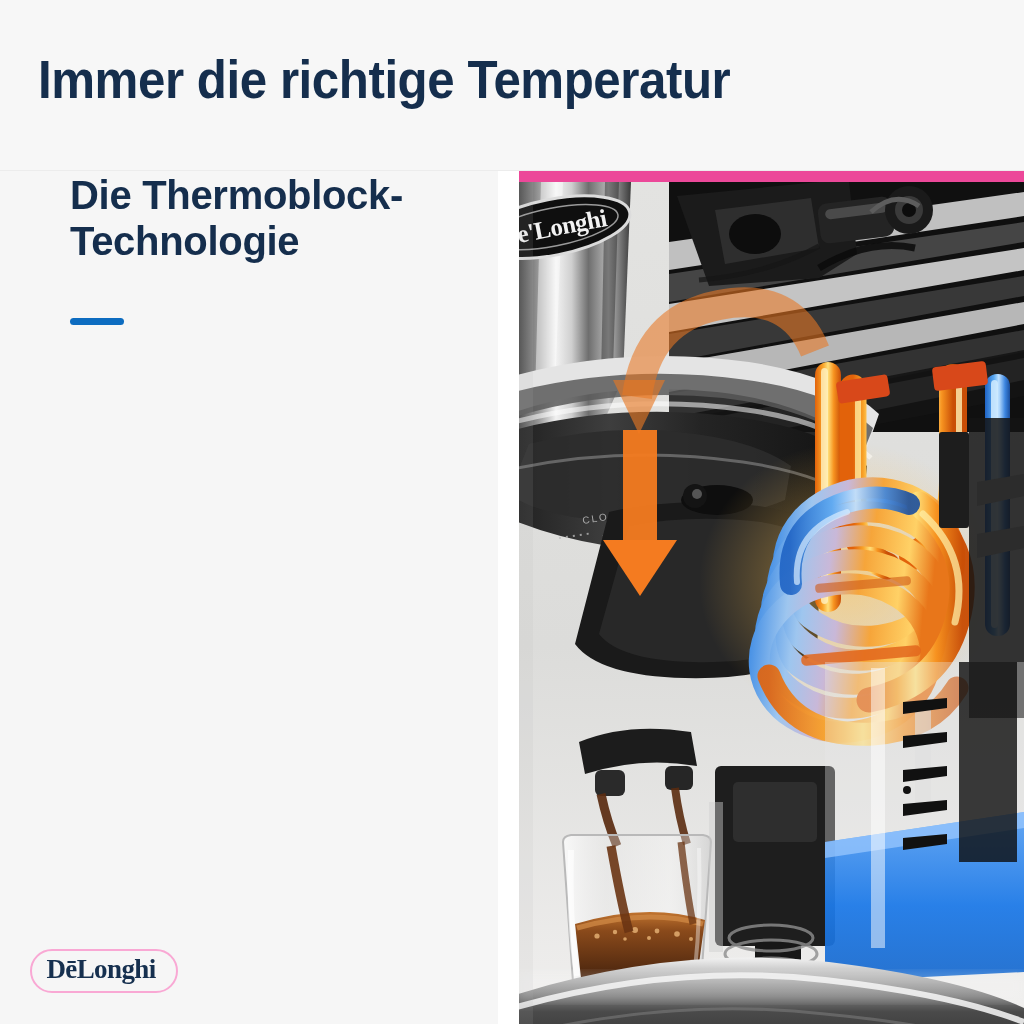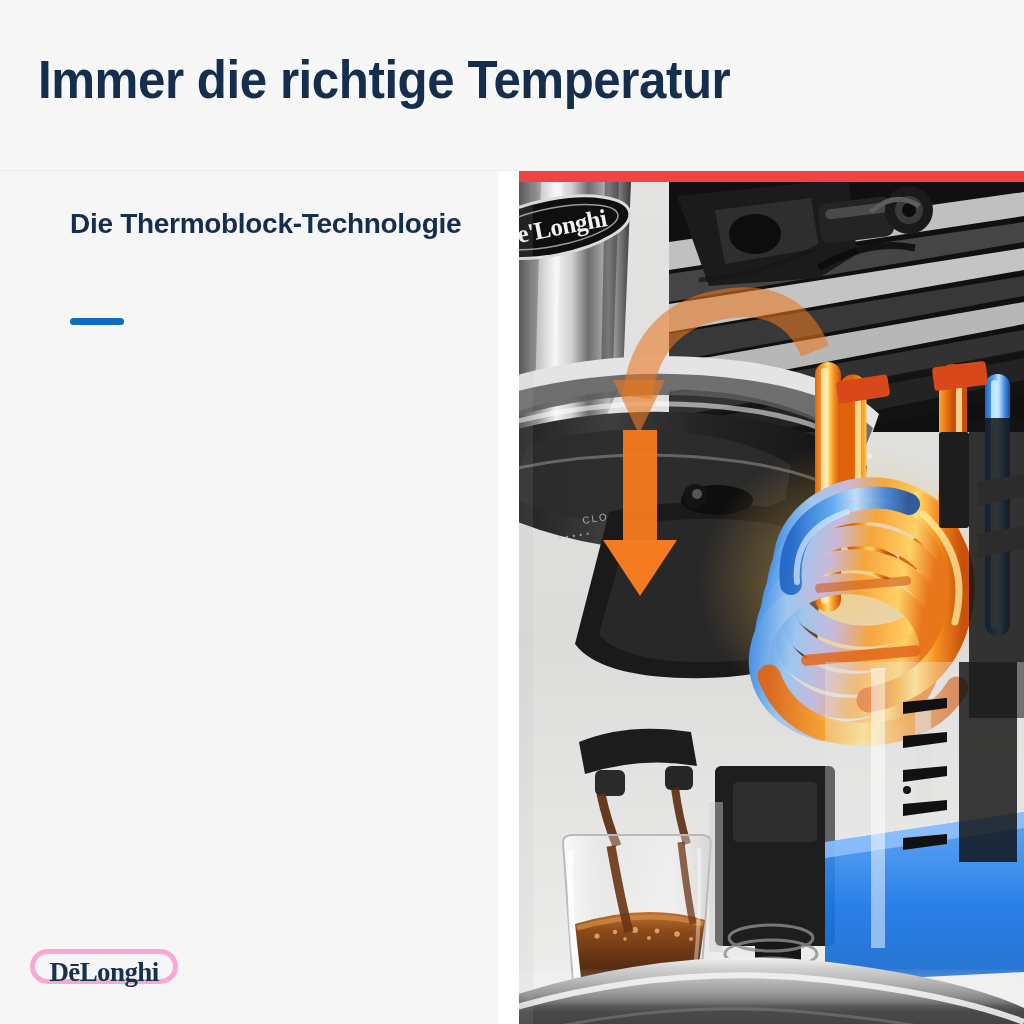--- a/index.html
+++ b/index.html
@@ -10,21 +10,21 @@
     height: 1024px;
     overflow: hidden;
     background: #ffffff;
     font-family: "Liberation Sans", "DejaVu Sans", sans-serif;
   }
 
   #page {
     position: relative;
     width: 1024px;
     height: 1024px;
-    background: #ef4444;
+    background: #ec4899;
   }
 
   
   .header-band {
     position: absolute;
     left: 0; top: 0;
     width: 1024px;
     height: 170px;
     background: #f7f7f7;
   }
@@ -62,23 +62,23 @@
     position: absolute;
     left: 498px; top: 171px;
     width: 21px;
     height: 853px;
     background: #ffffff;
   }
 
   .subhead {
     position: absolute;
     left: 70px;
-    top: 201px;
+    top: 172px;
     width: 400px;
-    font-size: 28px;
+    font-size: 40px;
     line-height: 46px;
     font-weight: 700;
     letter-spacing: -0.3px;
     color: #152e4d;
   }
 
   .accent-rule {
     position: absolute;
     left: 70px;
     top: 318px;
@@ -98,22 +98,22 @@
     font-weight: 400;
     color: #1d3a57;
   }
 
   
   .logo {
     position: absolute;
     left: 30px;
     top: 949px;
     width: 148px;
-    height: 35px;
-    border: 5px solid #f9a8d4;
+    height: 44px;
+    border: 2px solid #f9a8d4;
     border-radius: 24px;
     background: transparent;
   }
   .logo-text {
     position: absolute;
     left: 0; top: 0;
     width: 138px;
     height: 37px;
     display: flex;
     align-items: center;

